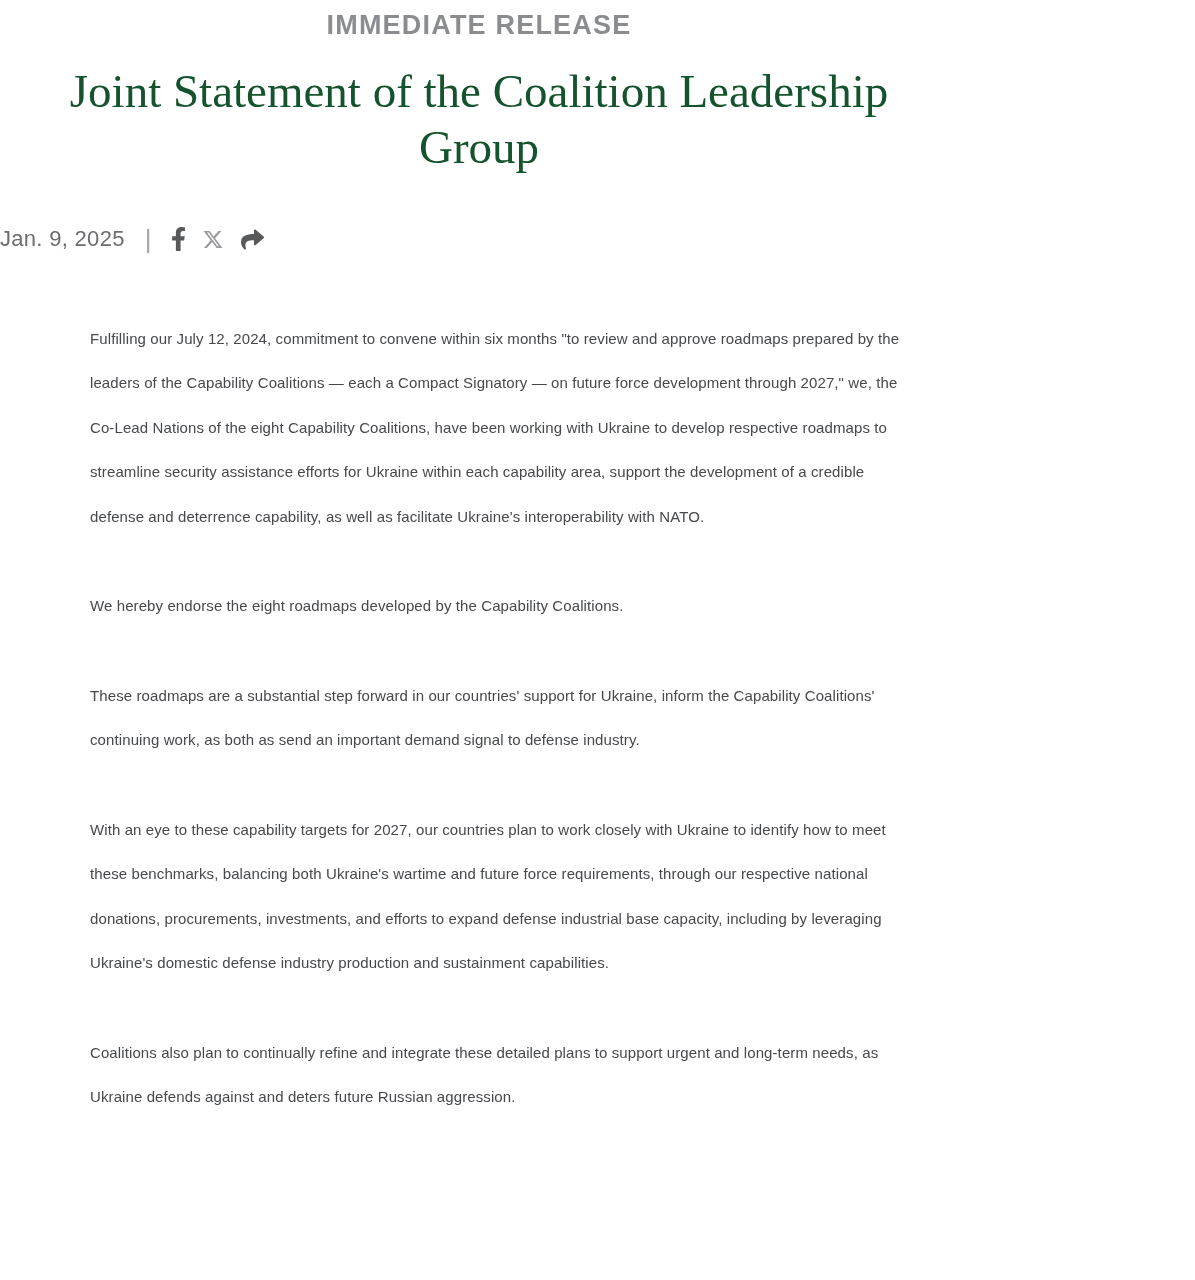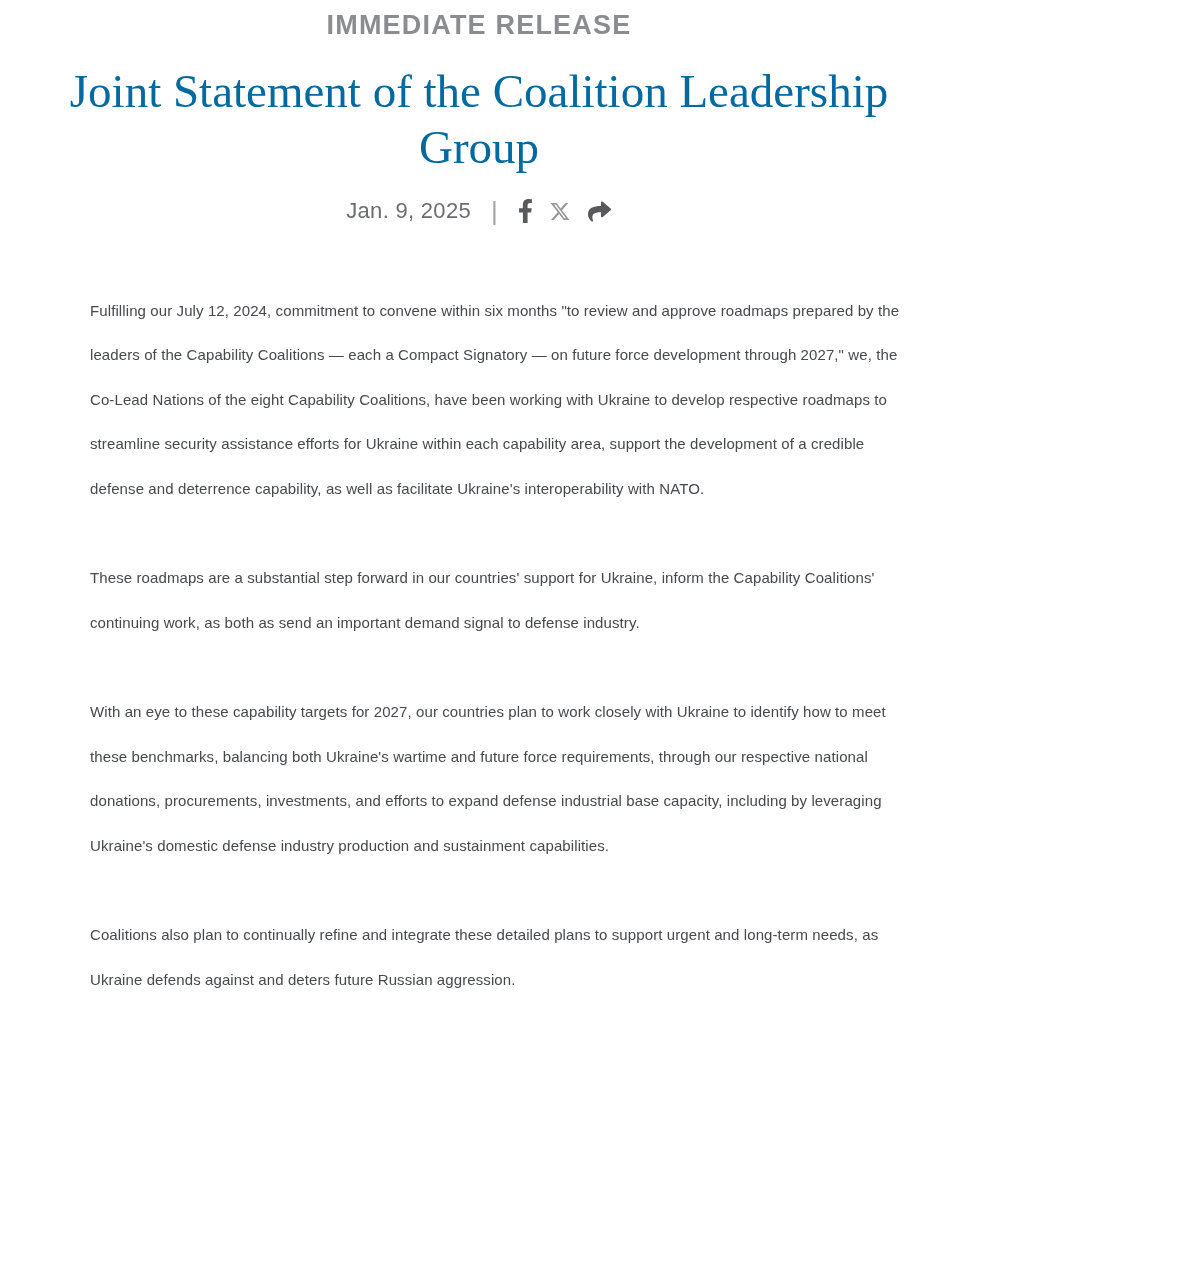--- a/index.html
+++ b/index.html
@@ -24,26 +24,25 @@
     letter-spacing: 1.2px;
     color: #8a8c8f;
     font-family: "Liberation Sans", sans-serif;
   }
   .page-title {
     margin: 22px 20px 0 20px;
     font-family: "Liberation Serif", "DejaVu Serif", serif;
     font-weight: 400;
     font-size: 47px;
     line-height: 1.2;
-    color: #0369a1;
+    color: #14532d;
   }
   .article-meta {
-    margin-top: 20px;
+    margin-top: 48px;
     display: flex;
-    justify-content: center;
     align-items: center;
     gap: 16px;
   }
   .publish-date {
     font-size: 22px;
     color: #6b6d70;
     letter-spacing: 0.3px;
   }
   .meta-separator {
     font-size: 26px;
@@ -107,18 +106,19 @@
           <svg width="25" height="23" viewBox="0 0 512 512">
             <path d="M503.7 226.2l-176 151.1c-15.38 13.3-39.69 2.55-39.69-18.16V272.1C132.9 274.3 66.06 312.8 111.4 457.8c5.03 16.09-14.41 28.56-28.06 18.62C39.59 444.6 0 383.8 0 322.3c0-152.2 127.4-184.4 288-186.3V56.02c0-20.67 24.28-31.46 39.69-18.16l176 151.2C514.8 198.6 514.8 216.6 503.7 226.2z" fill="#58595b"></path>
           </svg>
         </span>
       </button>
     </div>
   </header>
 
   <main class="article-body">
     <p>Fulfilling our July 12, 2024, commitment to convene within six months "to review and approve roadmaps prepared by the leaders of the Capability Coalitions — each a Compact Signatory — on future force development through 2027," we, the Co-Lead Nations of the eight Capability Coalitions, have been working with Ukraine to develop respective roadmaps to streamline security assistance efforts for Ukraine within each capability area, support the development of a credible defense and deterrence capability, as well as facilitate Ukraine's interoperability with NATO.</p>
+    <p>We hereby endorse the eight roadmaps developed by the Capability Coalitions.</p>
     <p>These roadmaps are a substantial step forward in our countries' support for Ukraine, inform the Capability Coalitions' continuing work, as both as send an important demand signal to defense industry.</p>
     <p>With an eye to these capability targets for 2027, our countries plan to work closely with Ukraine to identify how to meet these benchmarks, balancing both Ukraine's wartime and future force requirements, through our respective national donations, procurements, investments, and efforts to expand defense industrial base capacity, including by leveraging Ukraine's domestic defense industry production and sustainment capabilities.</p>
     <p>Coalitions also plan to continually refine and integrate these detailed plans to support urgent and long-term needs, as Ukraine defends against and deters future Russian aggression.</p>
   </main>
 
 </div>
 
 </body></html>

